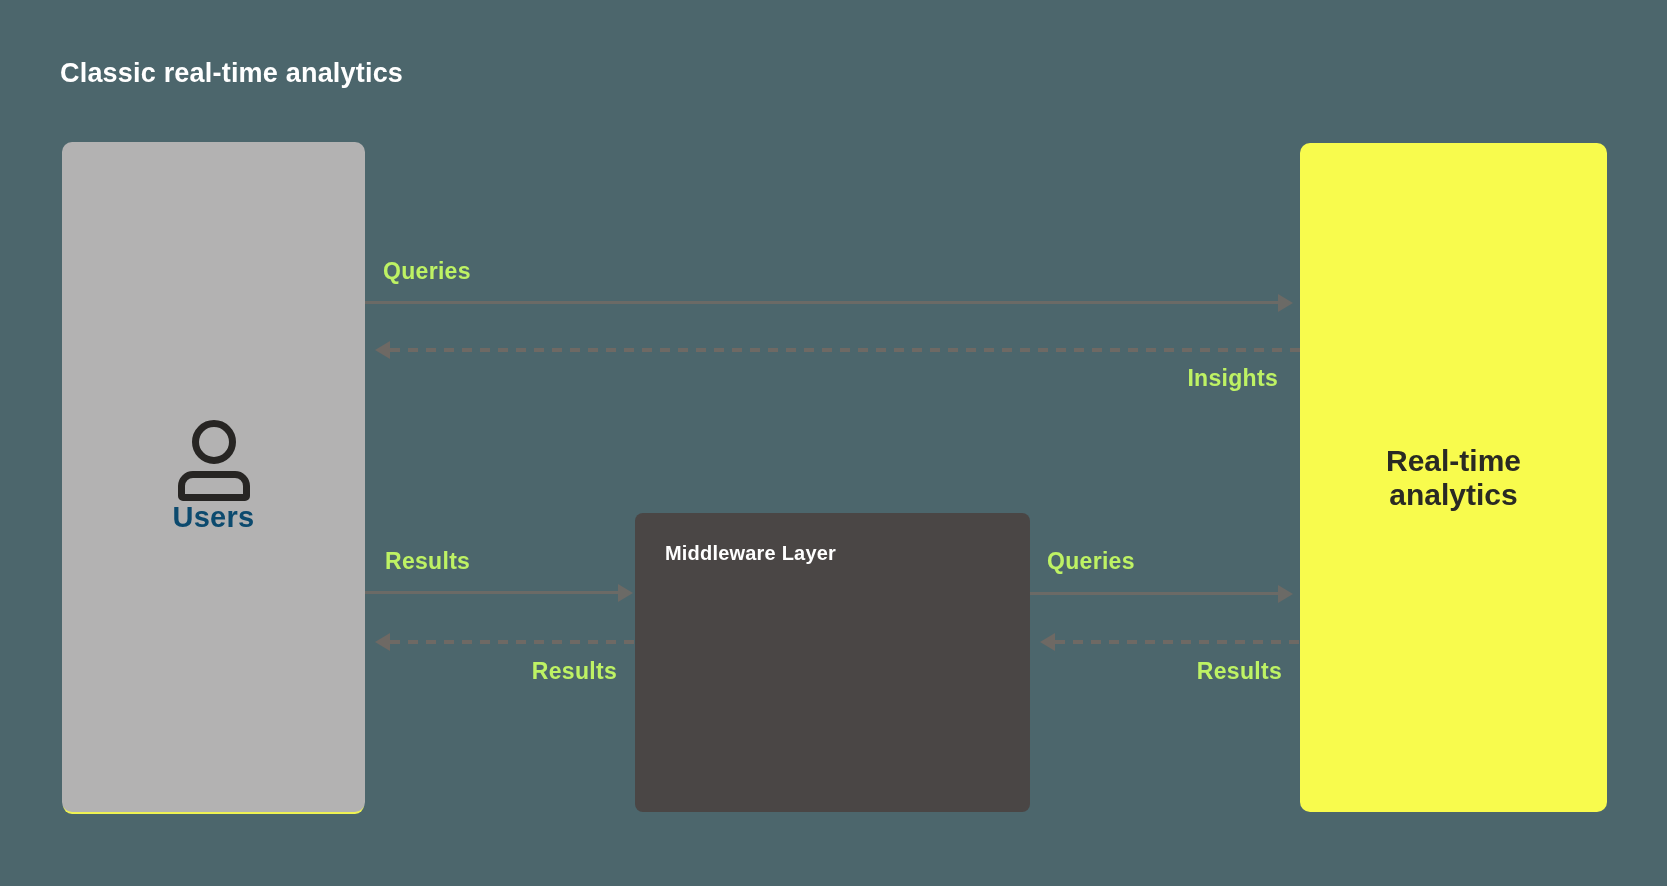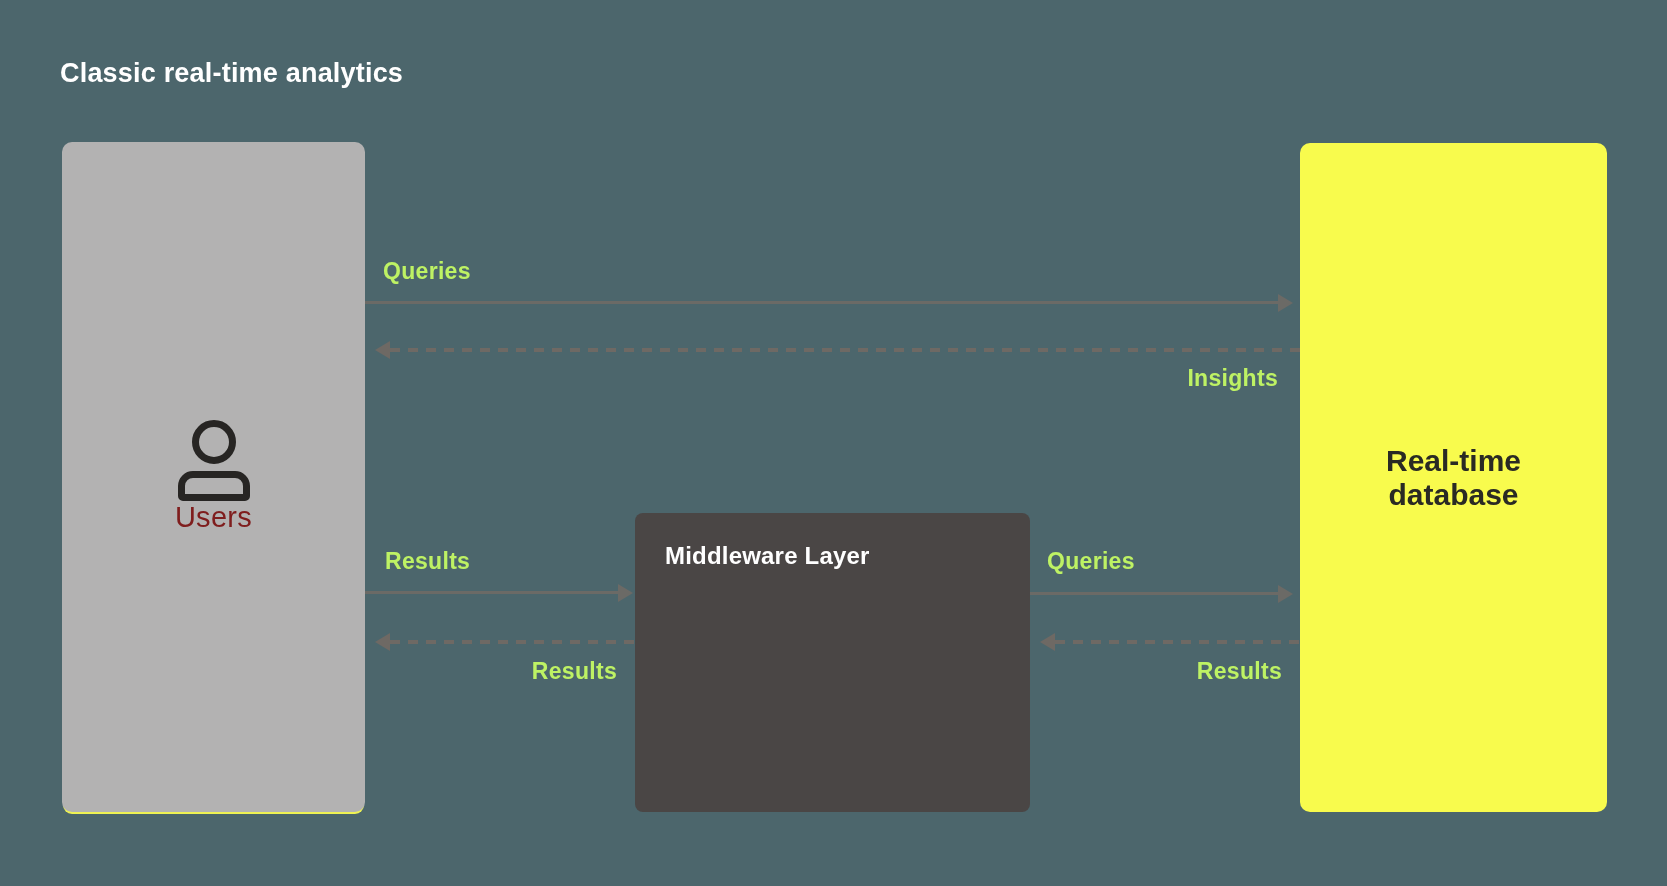--- a/index.html
+++ b/index.html
@@ -53,35 +53,35 @@
   }
   .user-icon .torso {
     margin-top: 7px;
     width: 58px; height: 16px;
     border: 7px solid #272523;
     border-radius: 15px 15px 5px 5px;
     background: transparent;
   }
   .users-label {
     font-size: 29px;
-    font-weight: 400;
-    color: #7f1d1d;
+    font-weight: 700;
+    color: #0c4a6e;
     letter-spacing: 0.3px;
   }
 
   .node-middleware {
     left: 635px; top: 513px;
     width: 395px; height: 299px;
     background: #4a4645;
     border-radius: 8px;
     box-sizing: border-box;
     padding: 29px 30px;
   }
   .mw-label {
-    font-size: 24px;
+    font-size: 20px;
     font-weight: 700;
     color: #ffffff;
     letter-spacing: 0.2px;
   }
 
   .node-database {
     left: 1300px; top: 143px;
     width: 307px; height: 669px;
     background: #f8fb4d;
     border-radius: 10px;
@@ -172,21 +172,21 @@
       <div class="torso"></div>
     </div>
     <div class="users-label">Users</div>
   </div>
 
   <div class="node node-middleware">
     <div class="mw-label">Middleware Layer</div>
   </div>
 
   <div class="node node-database">
-    <div class="db-label">Real-time database</div>
+    <div class="db-label">Real-time analytics</div>
   </div>
 
   <div class="line-solid a1-line"></div>
   <div class="head-right a1-head"></div>
   <div class="edge-label lbl-queries-top">Queries</div>
 
   <div class="line-dashed a2-line"></div>
   <div class="head-left a2-head"></div>
   <div class="edge-label lbl-insights">Insights</div>
 

